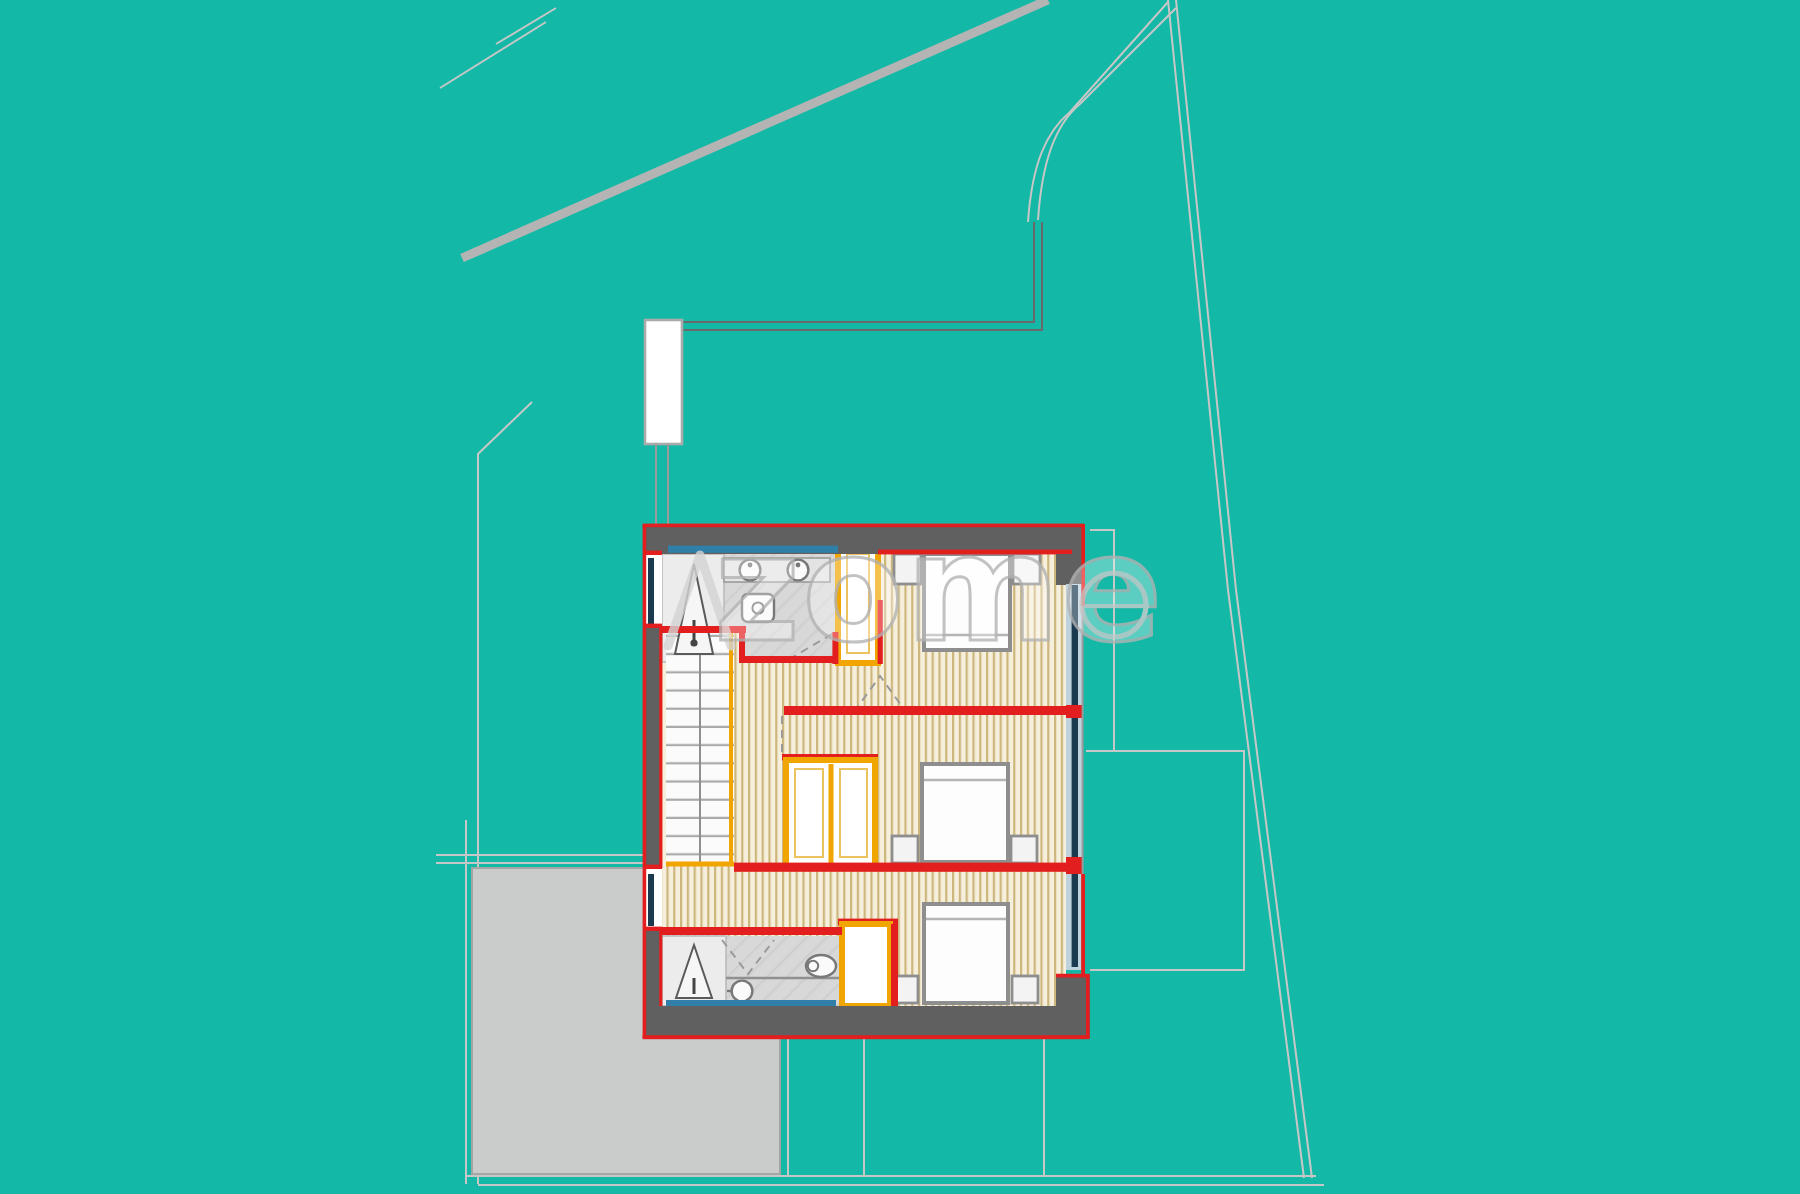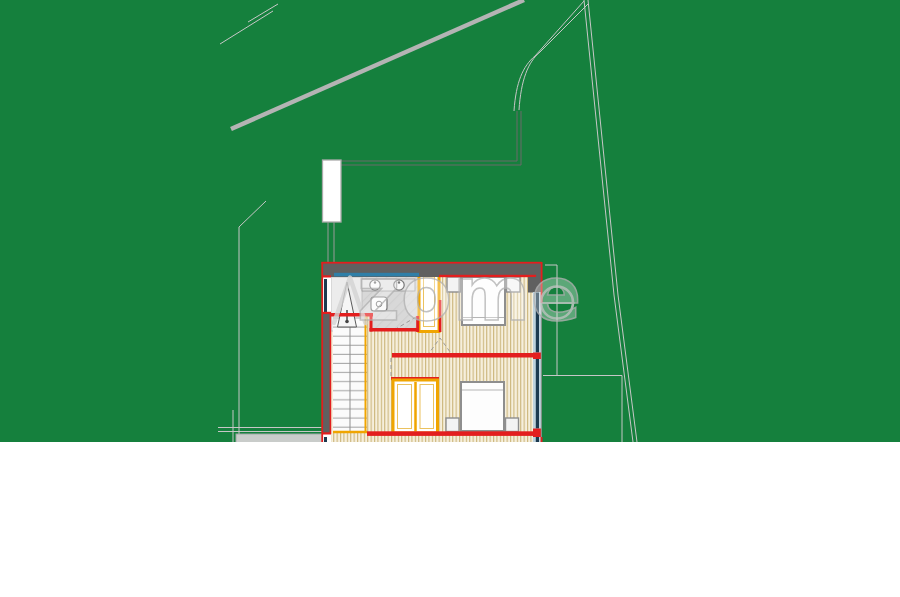--- a/index.html
+++ b/index.html
@@ -1,16 +1,16 @@
 <!DOCTYPE html>
 <html><head>
 <meta charset="utf-8">
 <style>
   html,body{margin:0;padding:0;background:#ffffff;}
-  .stage{position:relative;width:900px;height:442px;background:#15803d;overflow:hidden;
+  .stage{position:relative;width:900px;height:597px;background:#14b8a6;overflow:hidden;
          font-family:"DejaVu Sans", sans-serif;}
   svg{display:block;}
   .siteline{stroke:#c7c7c7;stroke-width:1;fill:none;}
   .siteline-dark{stroke:#6a6a6a;stroke-width:1;fill:none;}
   .thickroad{stroke:#b4b4b4;stroke-width:4.5;fill:none;}
   .wm-text{font-family:"DejaVu Sans", sans-serif;font-weight:bold;font-size:74px;
            letter-spacing:1px;fill:rgba(255,255,255,0.38);stroke:#b4b4b4;stroke-width:1.5px;}
   .dash{stroke:#9a9a9a;stroke-width:1;fill:none;stroke-dasharray:4 3;}
   .fixture{fill:#fafafa;stroke:#787878;stroke-width:1.2;}
   .bed{fill:#fdfdfd;stroke:#8e8e8e;stroke-width:2;}

